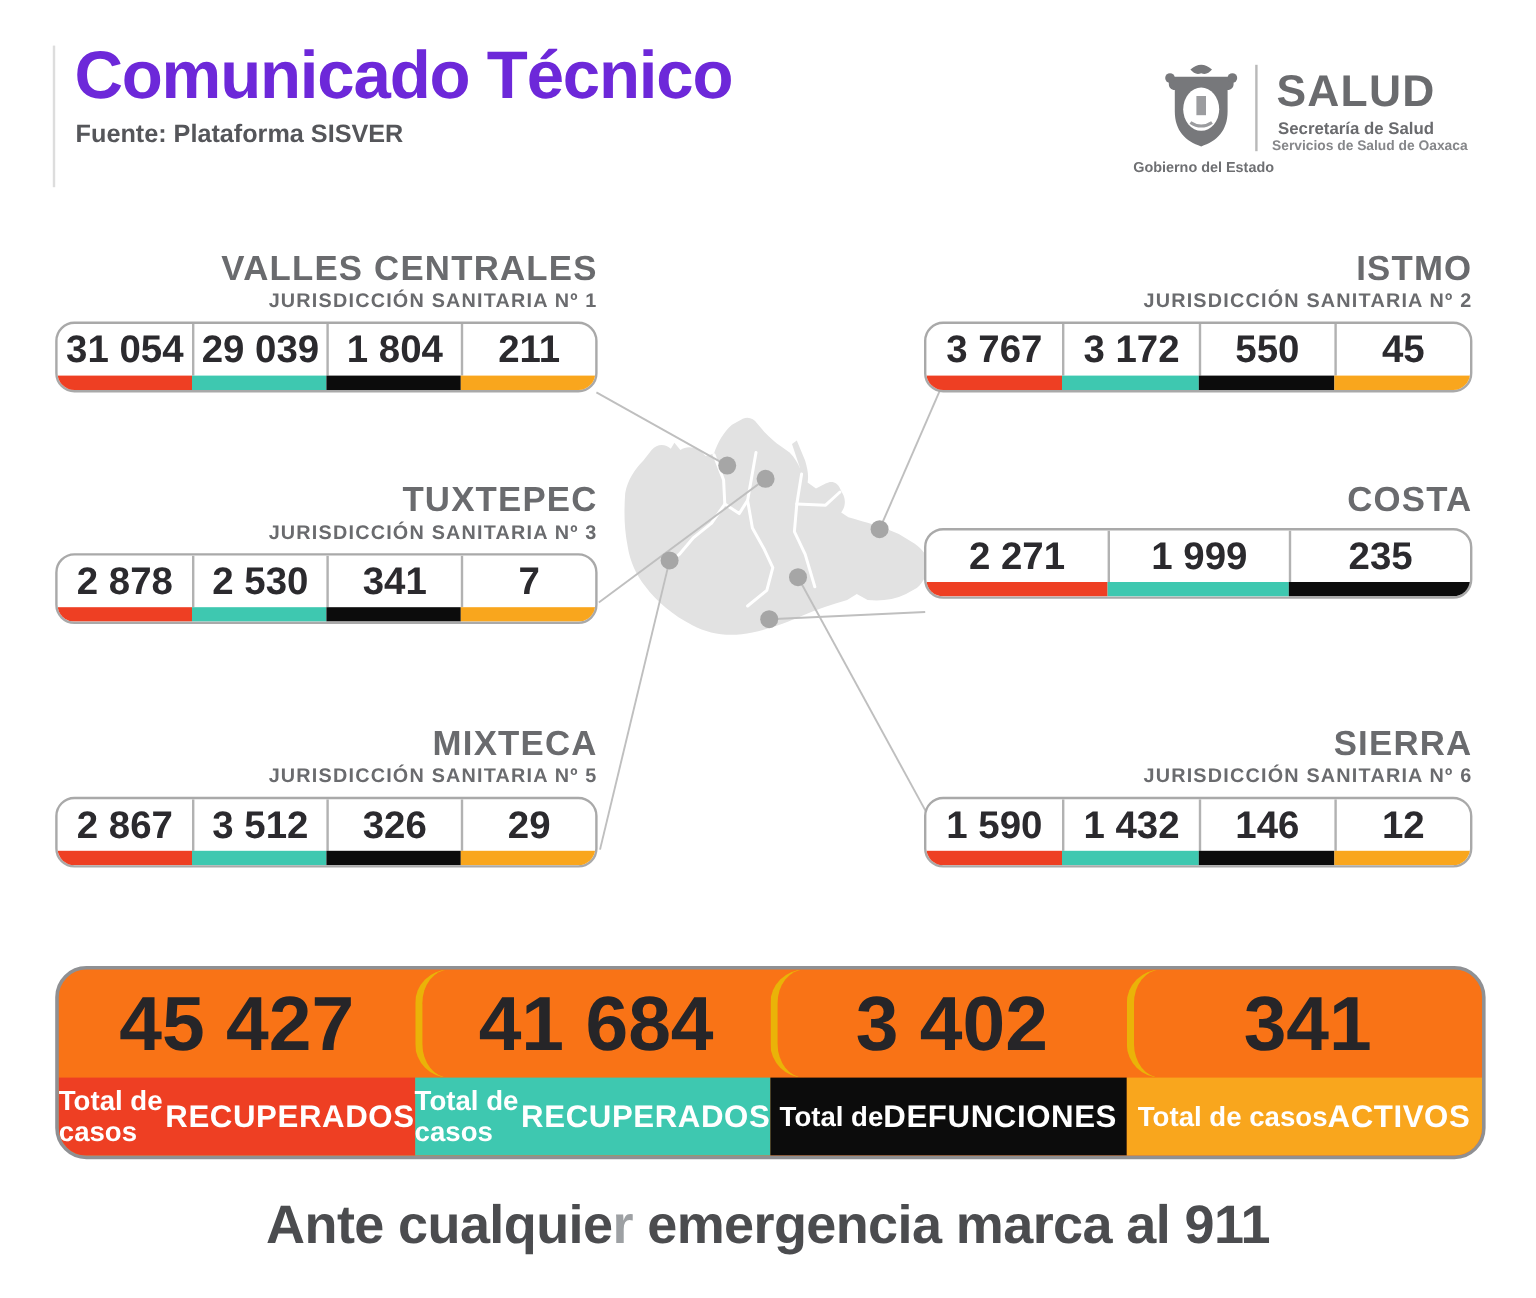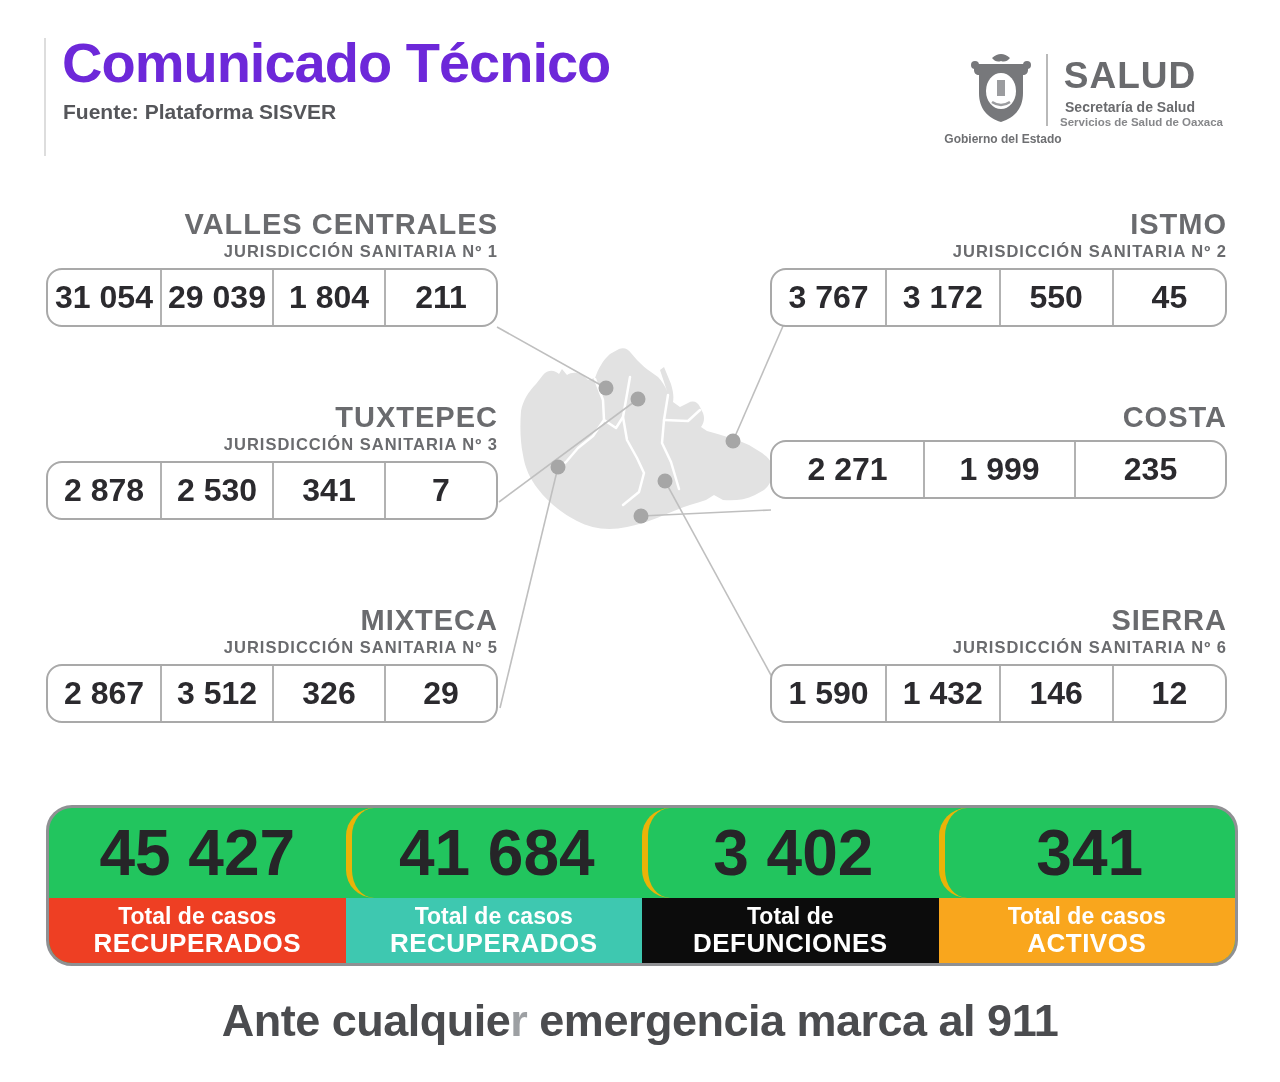--- a/index.html
+++ b/index.html
@@ -28,38 +28,38 @@
   
   #map-overlay{left:0;top:0;z-index:1;}
 
   
   .region{width:452px;z-index:2;text-align:right;}
   .region.right{width:457px;}
   .region-name{font-size:29px;font-weight:bold;color:#6a6b6e;letter-spacing:1px;line-height:32px;white-space:nowrap;}
   .region-sub{font-size:16.5px;font-weight:bold;color:#6a6b6e;letter-spacing:1px;line-height:20px;margin-top:1px;white-space:nowrap;}
   .region-card{margin-top:7px;height:55px;border:2px solid #a9a9a9;border-radius:16px;
     overflow:hidden;display:flex;background:#fff;}
-  .cell{flex:1;display:flex;flex-direction:row;min-width:0;}
+  .cell{flex:1;display:flex;flex-direction:column;min-width:0;}
   .cell .num{flex:1;display:flex;align-items:center;justify-content:center;
     font-size:32px;font-weight:bold;color:#2b2a2e;padding-bottom:1px;white-space:nowrap;}
   .cell + .cell .num{border-left:2px solid #b2b2b2;}
   .bar{height:12px;}
   .bar.confirmed{background:#ee3f23;}
   .bar.recovered{background:#3ec8b0;}
   .bar.deaths{background:#0c0c0c;}
   .bar.active{background:#f9a61d;}
 
   
   #summary{left:46px;top:805px;width:1186px;height:155px;border:3px solid #8f9093;
-    border-radius:26px;overflow:hidden;display:flex;background:#22c55e;z-index:2;}
+    border-radius:26px;overflow:hidden;display:flex;background:#f97316;z-index:2;}
   .scol{flex:1;display:flex;flex-direction:column;min-width:0;}
   .sval{height:90px;display:flex;align-items:center;justify-content:center;
     font-size:64px;font-weight:bold;color:#262528;white-space:nowrap;}
   .scol + .scol .sval{border-left:6px solid #eab308;border-radius:28px;}
-  .sband{flex:1;display:flex;flex-direction:column;align-items:center;justify-content:center;
+  .sband{flex:1;display:flex;flex-direction:row;align-items:center;justify-content:center;
     color:#ffffff;font-weight:bold;line-height:1.1;}
   .sband .l1{font-size:23px;}
   .sband .l2{font-size:26px;letter-spacing:0.5px;}
   .sband.confirmed{background:#ee3f23;}
   .sband.recovered{background:#3ec8b0;}
   .sband.deaths{background:#0c0c0c;}
   .sband.active{background:#f9a61d;}
 
   
   #footer{left:0;top:995px;width:1280px;text-align:center;font-size:45px;font-weight:bold;

